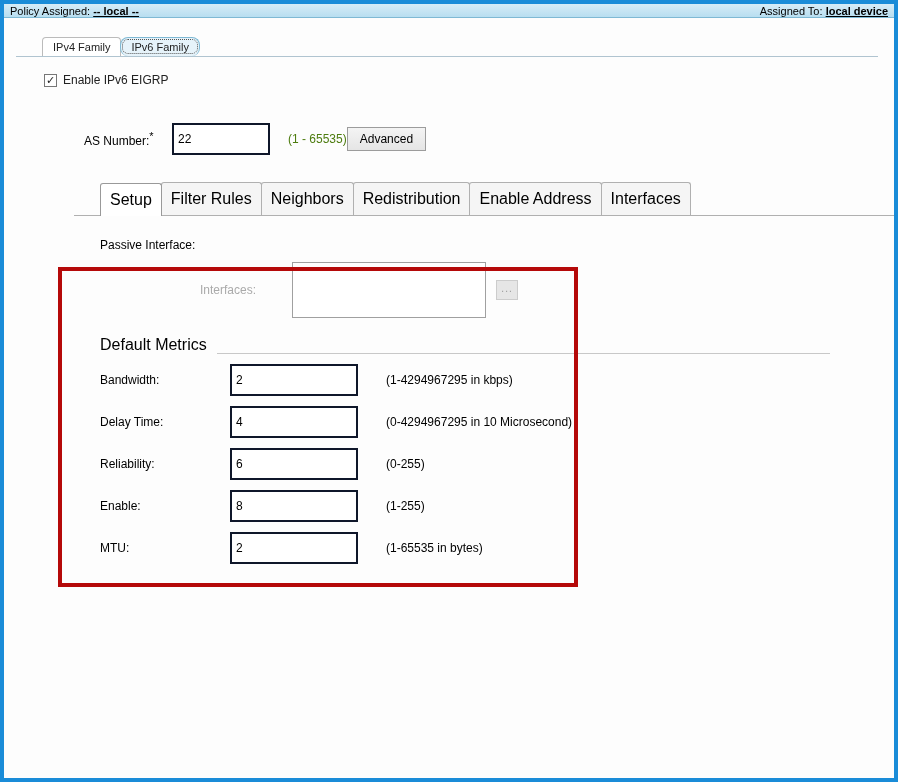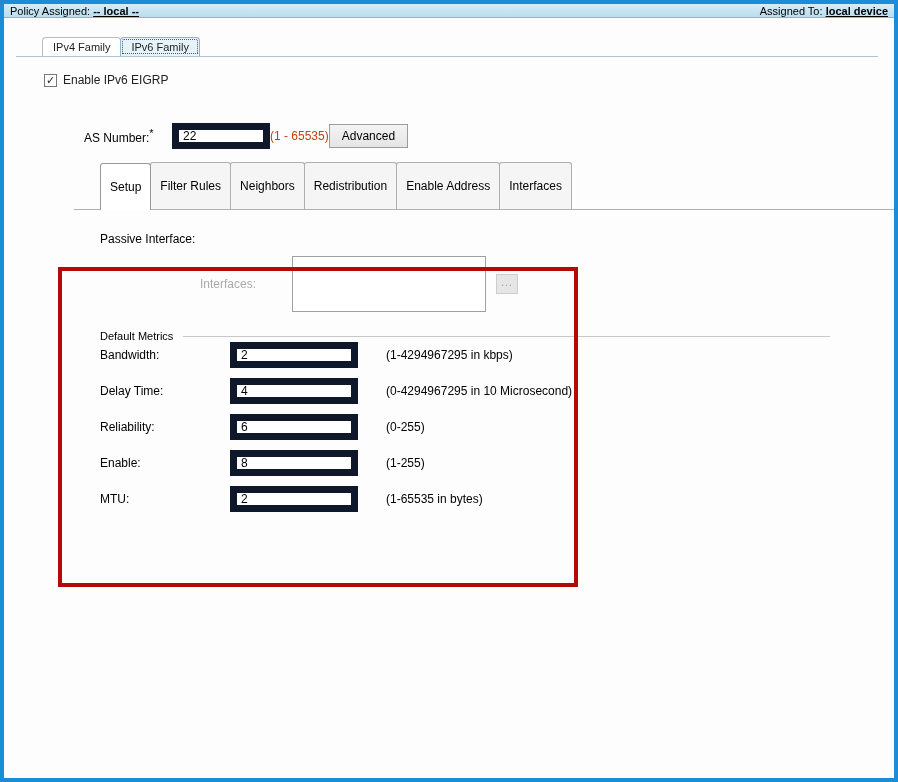--- a/index.html
+++ b/index.html
@@ -5,52 +5,52 @@
   * { box-sizing: border-box; font-family: Tahoma, Arial, sans-serif; }
   body { margin: 0; background: #fff; }
   .frame { width: 898px; height: 782px; border: 4px solid #1a8cd8; background: #fdfdfd; position: relative; overflow: hidden; }
   .topbar { height: 14px; background: linear-gradient(#d6ecf7,#b8def0); border-bottom: 1px solid #7fb9d4; font-size: 11px; display: flex; justify-content: space-between; align-items: center; padding: 0 6px; }
   .topbar .underline { text-decoration: underline; font-weight: bold; }
   .content { padding: 14px 0 0 0; position: relative; }
   
   .tabstrip { display: flex; align-items: flex-end; height: 24px; margin-left: 38px; position: relative; }
   .tab { border: 1px solid #9aa; border-bottom: none; background: #f7f7f7; padding: 3px 10px 3px 10px; font-size: 11px; border-top-left-radius: 4px; border-top-right-radius: 4px; margin-right: -1px; color: #222; cursor: pointer; position: relative; }
   .tab.inactive { background: #fff; border-color: #bbb; }
-  .tab.active { background: #e6f3fa; border-color: #7fb9d4; z-index: 2; outline: 1px dotted #555; outline-offset: -3px; }
+  .tab.active { background: #e6f3fa; border-color: #7fb9d4; z-index: 2; outline: 1px dotted #555; outline-offset: -3px; border-radius: 8px; }
   .tabline { border-bottom: 1px solid #b0c4d0; width: 862px; margin-left: 12px; }
   .panel { padding: 16px 24px 0 40px; }
   .row { display: flex; align-items: center; font-size: 12px; margin-bottom: 8px; }
   .checkbox { width: 13px; height: 13px; border: 1px solid #777; background: #fff; display: inline-flex; align-items: center; justify-content: center; margin-right: 6px; cursor: pointer; }
   .checkmark { font-size: 11px; color: #222; line-height: 1; }
   .lbl { font-size: 12px; color: #222; }
   .gap1 { height: 28px; }
   .formrow { display: flex; align-items: center; font-size: 12px; margin-left: 40px; }
   .formrow .flabel { width: 88px; }
   .req { font-size: 11px; vertical-align: super; }
-  input.text { height: 26px; border: 7px solid #0f172a; background: #fff; font-size: 12px; padding: 0 4px; }
+  input.text { height: 32px; border: 2px solid #0f172a; background: #fff; font-size: 12px; padding: 0 4px; }
   .asnum { width: 98px; }
-  .hint { color: #c2410c; font-size: 12px; }
+  .hint { margin-left: 18px; color: #4d7c0f; font-size: 12px; }
   .btn { height: 24px; border: 1px solid #9c9c9c; background: linear-gradient(#f4f4f4,#e5e5e5); font-size: 12px; padding: 0 12px; cursor: pointer; }
   
   .subtabwrap { margin-top: 38px; }
   .subtabstrip { display: flex; align-items: flex-end; height: 22px; margin-left: 56px; }
-  .subtab { border: 1px solid #b0b0b0; border-bottom: none; padding: 16px 9px; font-size: 12px; background: #f5f5f5; border-top-left-radius: 3px; border-top-right-radius: 3px; margin-right: -1px; cursor: pointer; }
+  .subtab { border: 1px solid #b0b0b0; border-bottom: none; padding: 7px 9px; font-size: 16px; background: #f5f5f5; border-top-left-radius: 3px; border-top-right-radius: 3px; margin-right: -1px; cursor: pointer; }
   .subtab.active { background: #fff; position: relative; top: 1px; border-color: #999; }
   .subline { border-bottom: 1px solid #b0b0b0; width: 836px; margin-left: 30px; }
   
   .redbox { position: absolute; border: 4px solid #b50909; pointer-events: none; }
   .setup-section { margin-left: 56px; padding-top: 22px; }
   .prow { display: flex; align-items: center; font-size: 12px; margin-bottom: 10px; }
   .prow .plabel { width: 130px; }
   select.combo { width: 128px; height: 22px; border: 1px solid #a0a0a0; background: #efefef; font-size: 12px; }
   .interfaces-row { display: flex; align-items: center; margin-left: 100px; margin-top: 6px; margin-bottom: 18px; }
   .iflabel { color: #aaa; font-size: 12px; margin-right: 36px; }
   .listbox { width: 194px; height: 56px; border: 1px solid #a0a0a0; background: #fff; }
   .dotsbtn { width: 22px; height: 20px; background: #e6e6e6; border: 1px solid #ccc; margin-left: 10px; color: #999; font-size: 10px; text-align: center; line-height: 16px; cursor: pointer; letter-spacing: 1px; }
-  .groupheader { display: flex; align-items: center; font-size: 11px; }
+  .groupheader { display: flex; align-items: flex-end; font-size: 16px; margin-bottom: 10px; }
   .groupheader .gline { flex: 1; border-bottom: 1px solid #c8c8c8; margin-left: 10px; margin-right: 40px; }
   .metric-row { display: flex; align-items: center; font-size: 12px; margin-bottom: 10px; }
   .metric-row .mlabel { width: 130px; }
   .metric-row input { width: 128px; }
   .metric-row .mhint { margin-left: 28px; }
   .shadow { box-shadow: 4px 4px 6px rgba(0,0,0,0.15); }
 </style>
 </head>
 <body>
 

